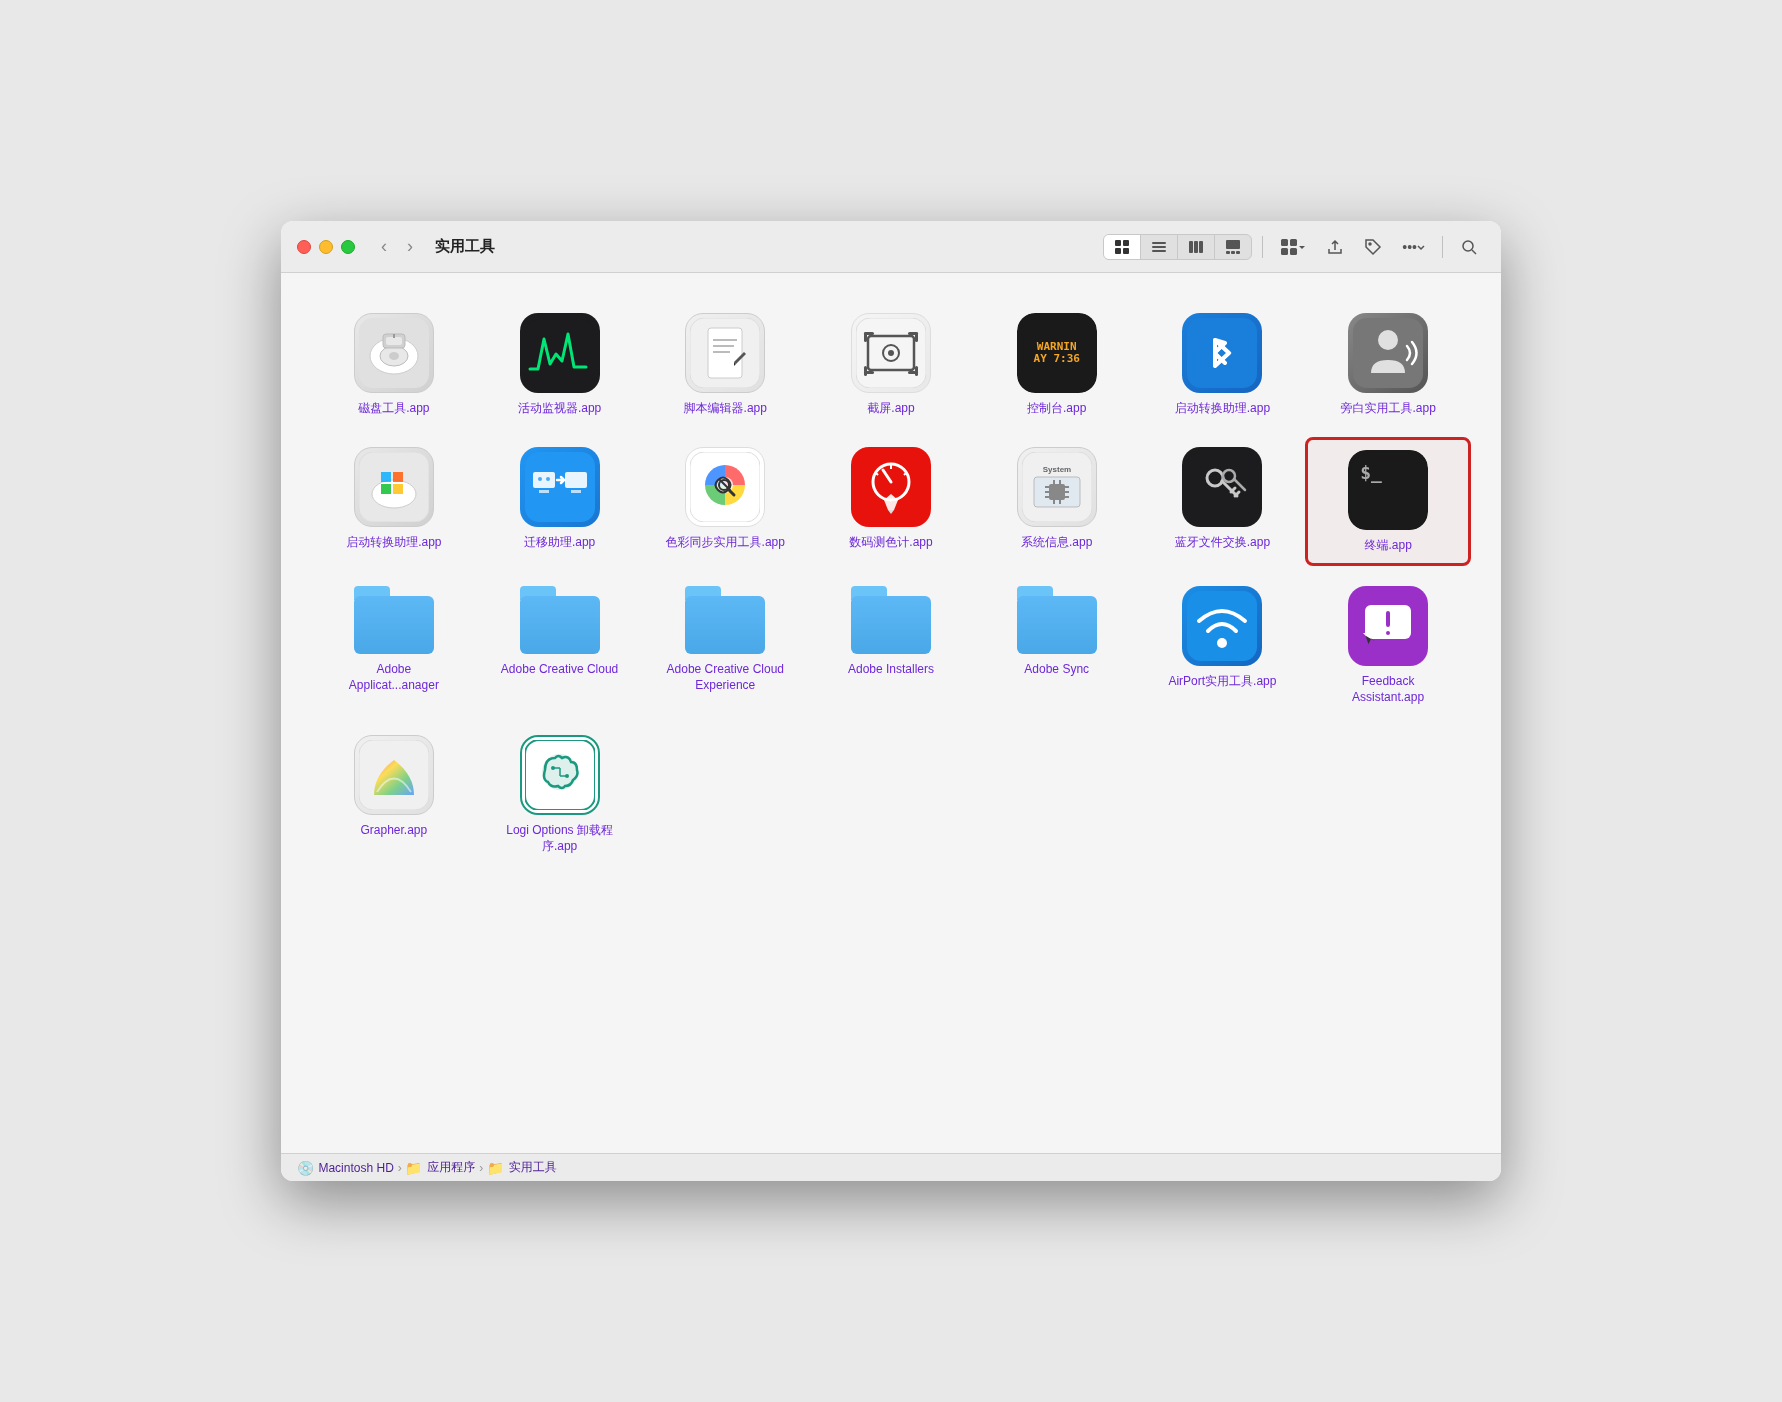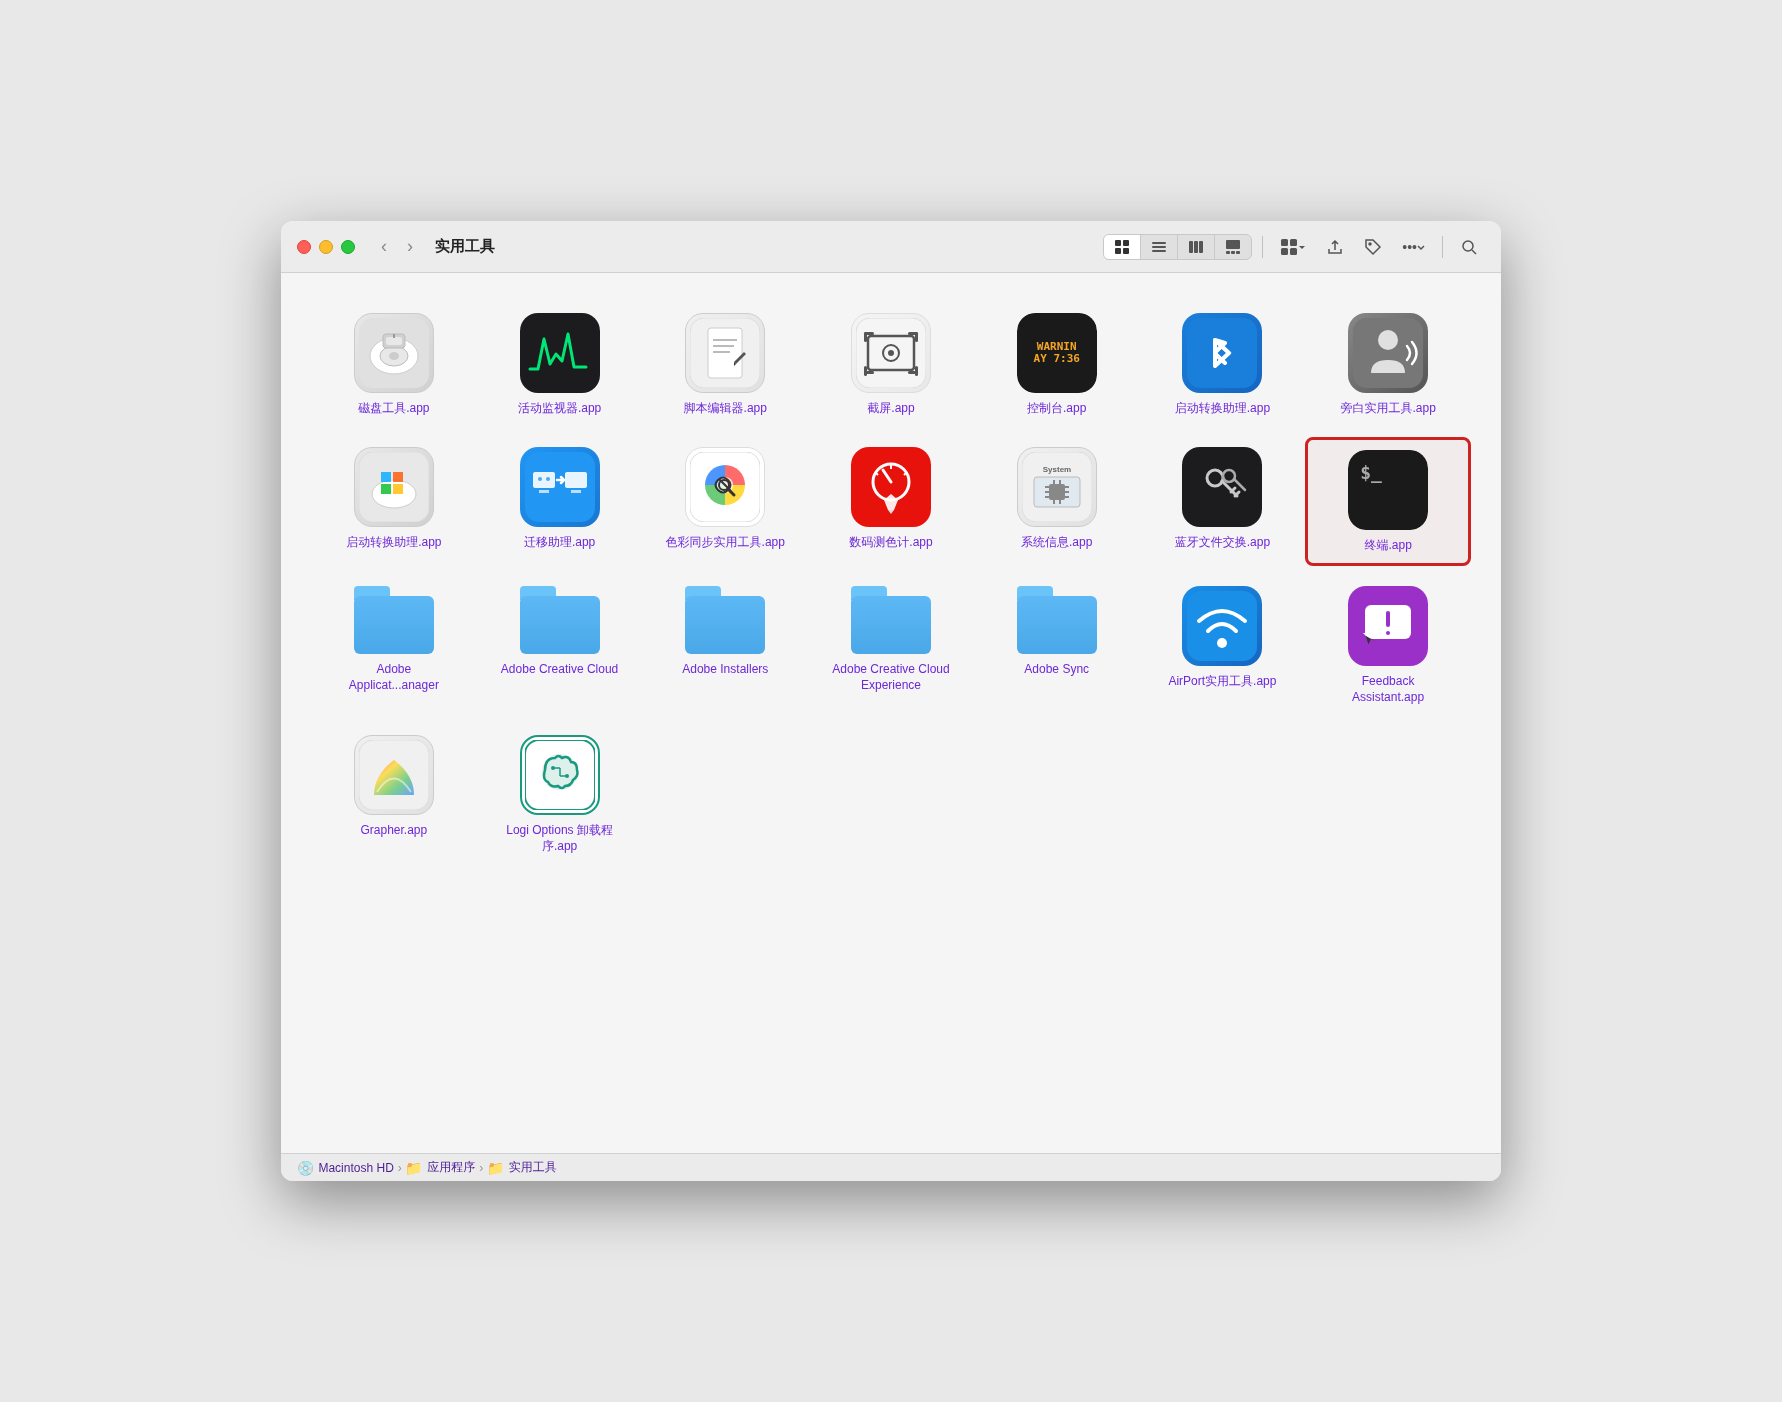--- a/index.html
+++ b/index.html
@@ -700,29 +700,29 @@
           <div class="folder-body"></div>
         </div>
         <span class="app-label">Adobe Creative Cloud</span>
       </div>
 
       <div class="app-item">
         <div class="folder-icon">
           <div class="folder-tab"></div>
           <div class="folder-body"></div>
         </div>
-        <span class="app-label">Adobe Installers</span>
+        <span class="app-label">Adobe Creative Cloud Experience</span>
       </div>
 
       <div class="app-item">
         <div class="folder-icon">
           <div class="folder-tab"></div>
           <div class="folder-body"></div>
         </div>
-        <span class="app-label">Adobe Creative Cloud Experience</span>
+        <span class="app-label">Adobe Installers</span>
       </div>
 
       <div class="app-item">
         <div class="folder-icon">
           <div class="folder-tab"></div>
           <div class="folder-body"></div>
         </div>
         <span class="app-label">Adobe Sync</span>
       </div>
 

